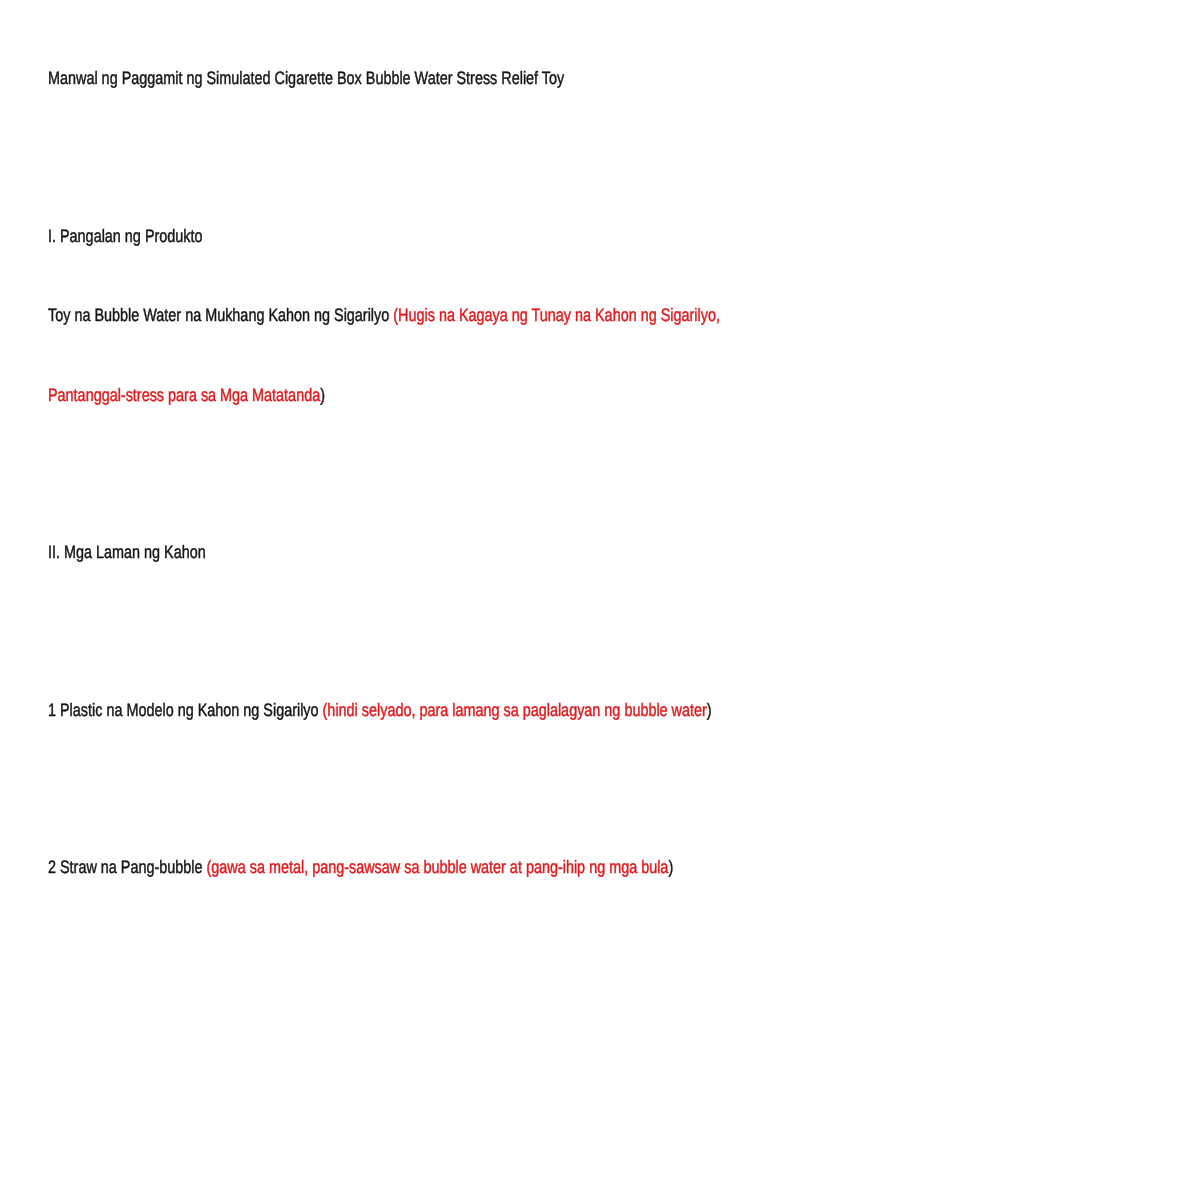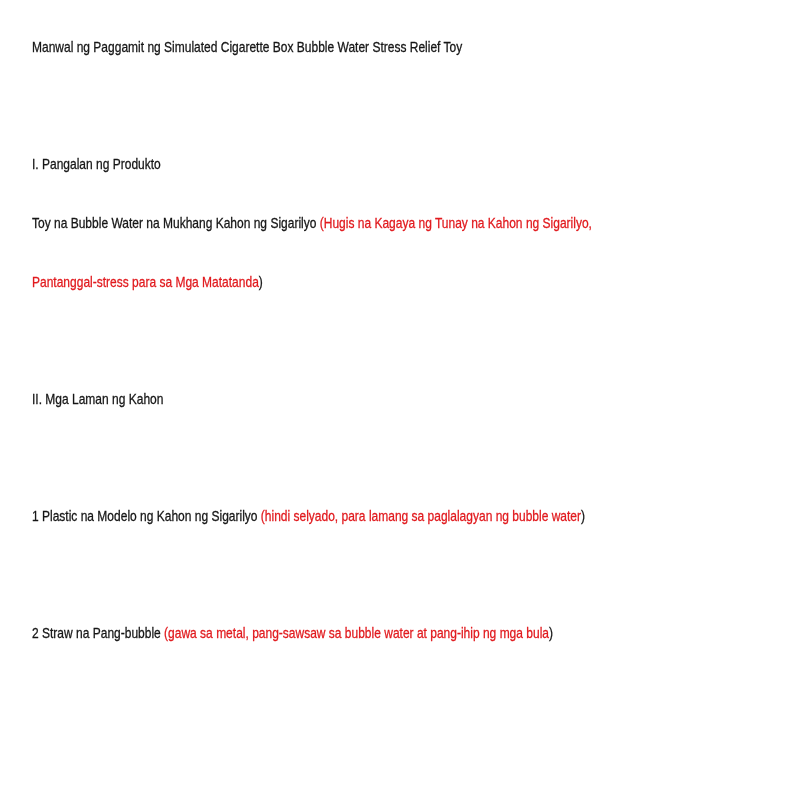--- a/index.html
+++ b/index.html
@@ -2,23 +2,23 @@
 <html><head>
 <meta charset="utf-8">
 <style>
   html, body { margin: 0; padding: 0; }
   body {
     width: 800px; height: 800px;
     background: #ffffff;
     overflow: hidden;
   }
   .doc {
-    padding: 0 0 0 32px;
+    padding: 12px 0 0 32px;
     font-family: "Liberation Sans", sans-serif;
-    font-size: 15px;
+    font-size: 12px;
     color: #161616;
     -webkit-text-stroke: 0.3px currentColor;
   }
   .para {
     margin: 0 0 24px 0;
     transform: scaleX(0.8);
     transform-origin: 0 0;
     white-space: pre;
   }
   .line { line-height: 25px; }

